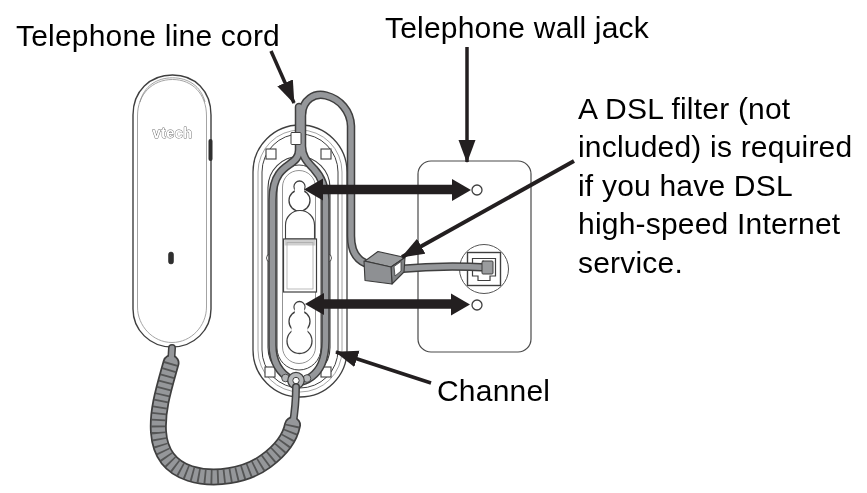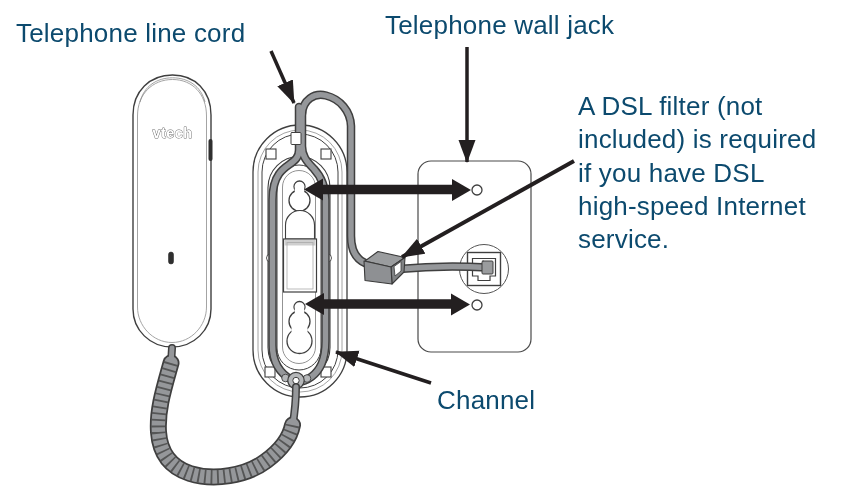--- a/index.html
+++ b/index.html
@@ -2,21 +2,21 @@
 <html><head>
 <meta charset="utf-8">
 <style>
   html,body{margin:0;padding:0;background:#ffffff;}
   .canvas{
     position:relative;width:867px;height:493px;background:#ffffff;
     overflow:hidden;font-family:"Liberation Sans",sans-serif;
   }
   .canvas svg{position:absolute;left:0;top:0;}
   .label{
-    position:absolute;color:#0c4a6e;font-size:26px;line-height:1.28;
+    position:absolute;color:#000000;font-size:30px;line-height:1.28;
     white-space:nowrap;letter-spacing:0.2px;
   }
   .note{white-space:pre-line;width:300px;}
 </style>
 </head>
 <body>
 
 <div class="canvas">
 
 <svg width="867" height="493" viewBox="0 0 867 493">
@@ -155,15 +155,15 @@
   <circle cx="477" cy="305" r="5" fill="#ffffff" stroke="#3f3f3f" stroke-width="1.3"></circle>
 </svg>
 
 <div class="label" style="left:16px;top:17px;">Telephone line cord</div>
 <div class="label" style="left:385px;top:9px;">Telephone wall jack</div>
 <div class="label note" style="left:578px;top:90px;">A DSL filter (not
 included) is required
 if you have DSL
 high-speed Internet
 service.</div>
-<div class="label" style="left:437px;top:384px;">Channel</div>
+<div class="label" style="left:437px;top:372px;">Channel</div>
 
 </div>
 
 </body></html>

